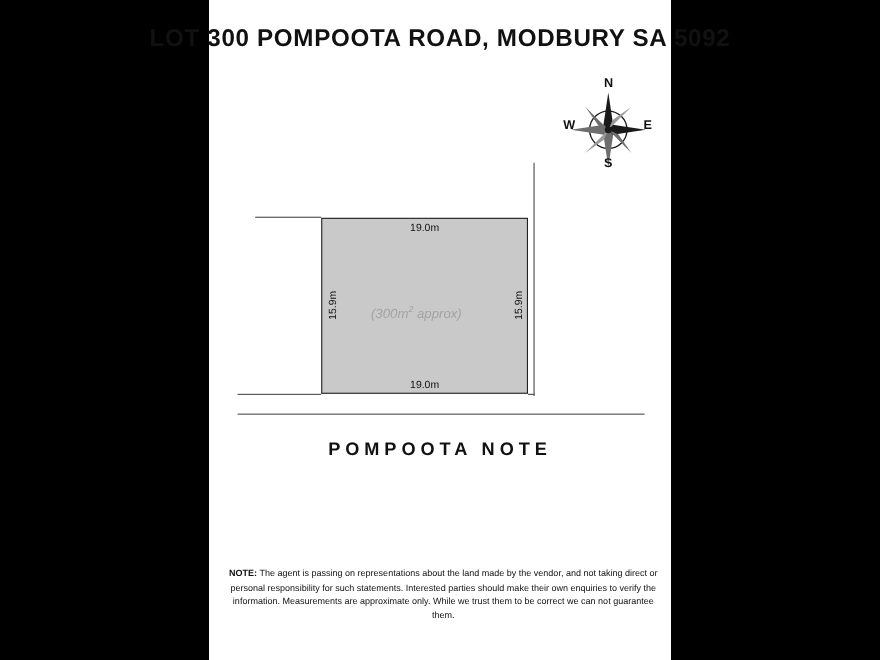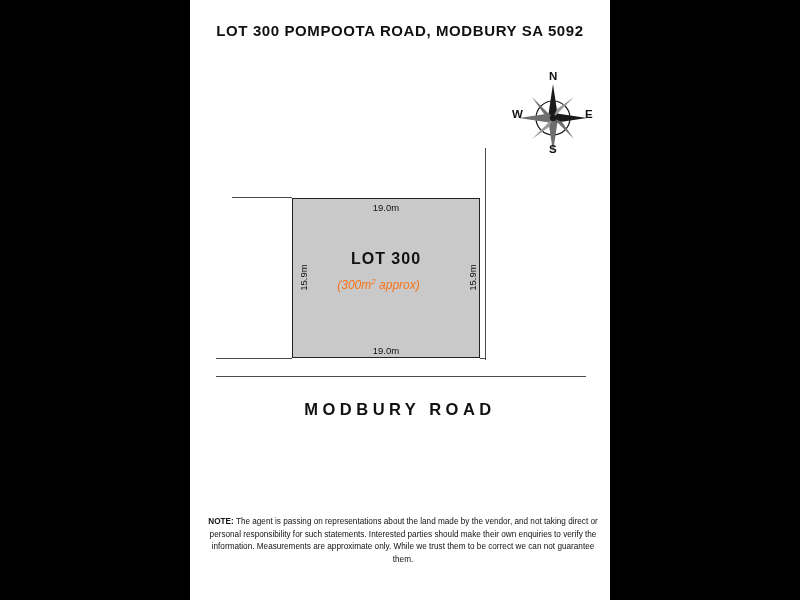--- a/index.html
+++ b/index.html
@@ -29,21 +29,21 @@
     background: #ffffff;
   }
   
   #title {
     position: absolute;
     left: 0;
     top: 22px;
     width: 800px;
     text-align: center;
     font-family: "Liberation Sans", sans-serif;
-    font-size: 15px;
+    font-size: 22px;
     font-weight: bold;
     letter-spacing: 0.6px;
     color: #111;
     white-space: nowrap;
   }
   
   #compass {
     position: absolute;
     left: 505px;
     top: 70px;
@@ -90,21 +90,21 @@
     color: #111;
   }
   #lot-area {
     position: absolute;
     left: 292px;
     top: 277px;
     width: 173px;
     text-align: center;
     font-size: 12px;
     font-style: italic;
-    color: #f97316;
+    color: #a3a3a3;
   }
   #lot-area sup { font-size: 8px; vertical-align: super; }
 
   .dim {
     position: absolute;
     font-size: 9.5px;
     color: #111;
     font-family: "Liberation Sans", sans-serif;
     white-space: nowrap;
   }
@@ -172,25 +172,24 @@
     <span class="lbl w">W</span>
   </div>
 
   <div class="thin-line" style="left:485px; top:148px; width:1px; height:212px;"></div>
   <div class="thin-line" style="left:232px; top:197px; width:60px; height:1px;"></div>
   <div class="thin-line" style="left:216px; top:358px; width:76px; height:1px;"></div>
   <div class="thin-line" style="left:480px; top:358px; width:6px; height:1px;"></div>
   <div class="thin-line" style="left:216px; top:376px; width:370px; height:1px;"></div>
 
   <div id="lot"></div>
-  <div id="lot-label">LOT 300</div>
   <div id="lot-area"><span>(300m</span><sup>2</sup><span> approx)</span></div>
 
   <div class="dim" id="dim-top">19.0m</div>
   <div class="dim" id="dim-bottom">19.0m</div>
   <div class="dim dim-vert" id="dim-left">15.9m</div>
   <div class="dim dim-vert" id="dim-right">15.9m</div>
 
-  <div id="road-name">MODBURY ROAD</div>
+  <div id="road-name">POMPOOTA NOTE</div>
 
   <div id="note"><b>NOTE:</b><span> The agent is passing on representations about the land made by the vendor, and not taking direct or personal responsibility for such statements. Interested parties should make their own enquiries to verify the information. Measurements are approximate only. While we trust them to be correct we can not guarantee them.</span></div>
 
 </div>
 
 </body></html>

